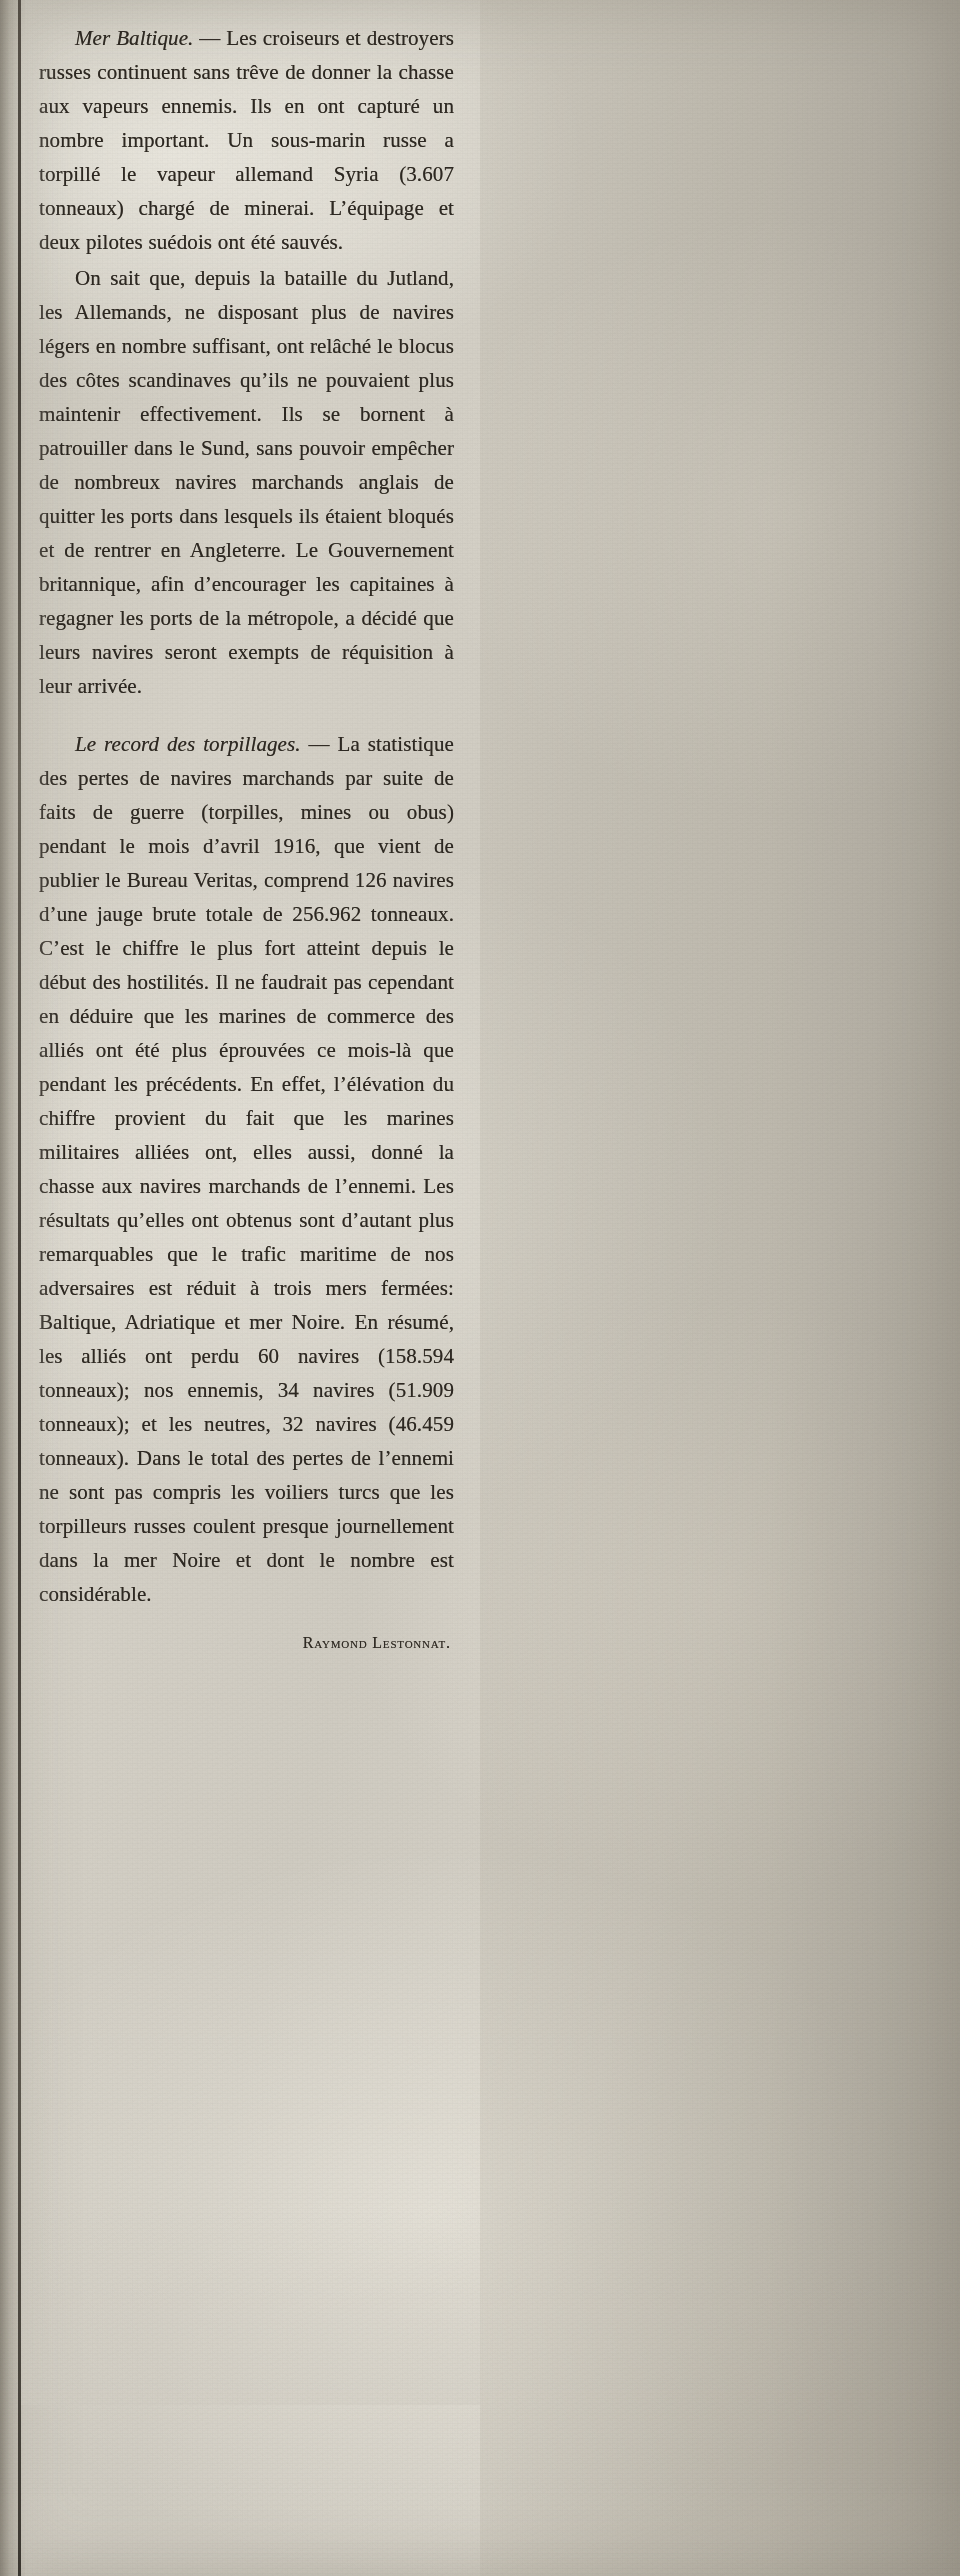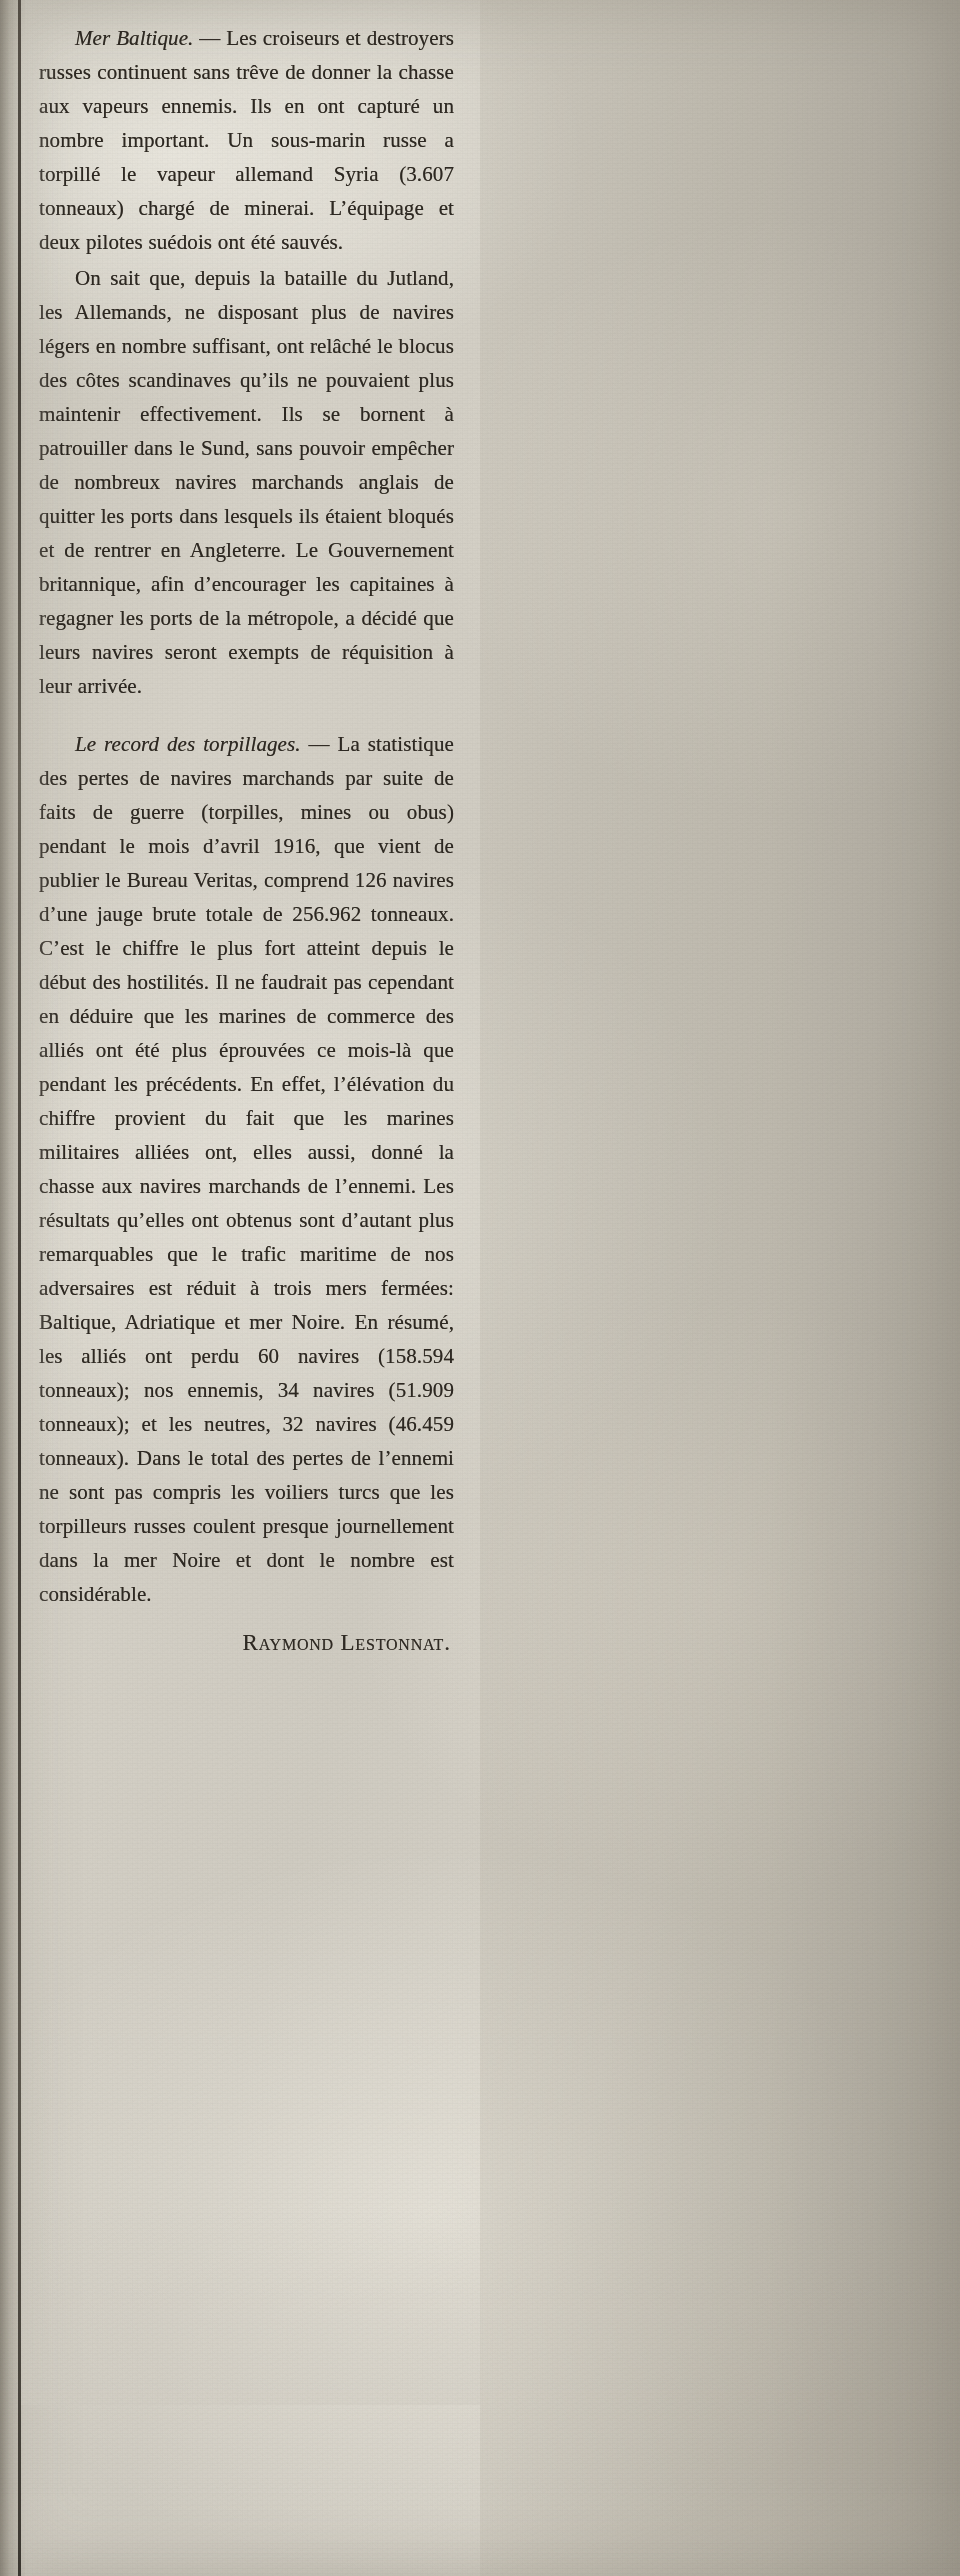--- a/index.html
+++ b/index.html
@@ -96,21 +96,21 @@
   .sec-head {
     font-style: italic;
     font-weight: 400;
   }
 
   .emph { }
 
   .byline {
     margin: 18px 0 0 0;
     font-family: "Liberation Serif", "DejaVu Serif", serif;
-    font-size: 23px;
+    font-size: 16px;
     line-height: 28px;
     color: #2f2a24;
     text-align: right;
     padding-right: 3.3px;
     font-variant: small-caps;
     letter-spacing: 0.8px;
     text-shadow:
       0 0 0.5px rgba(60,54,44,0.55),
       0.3px 0.3px 0.6px rgba(150,142,126,0.40);
   }

